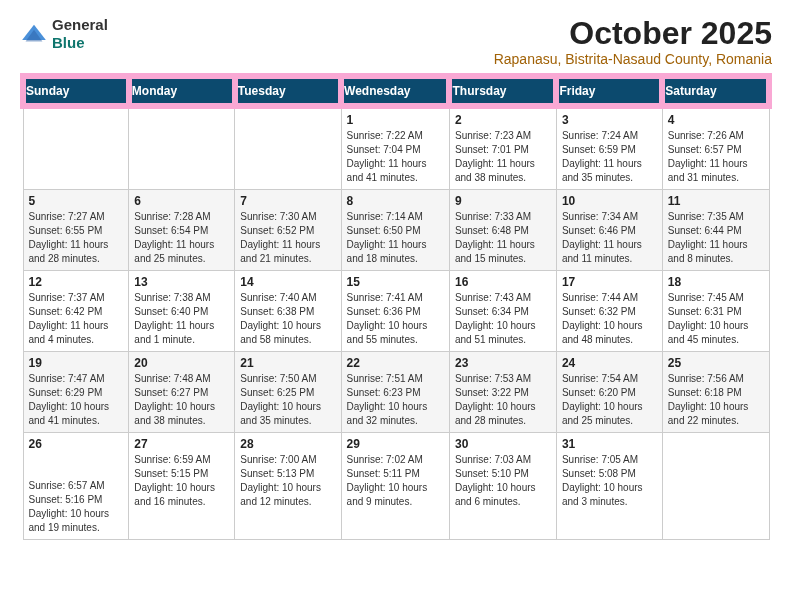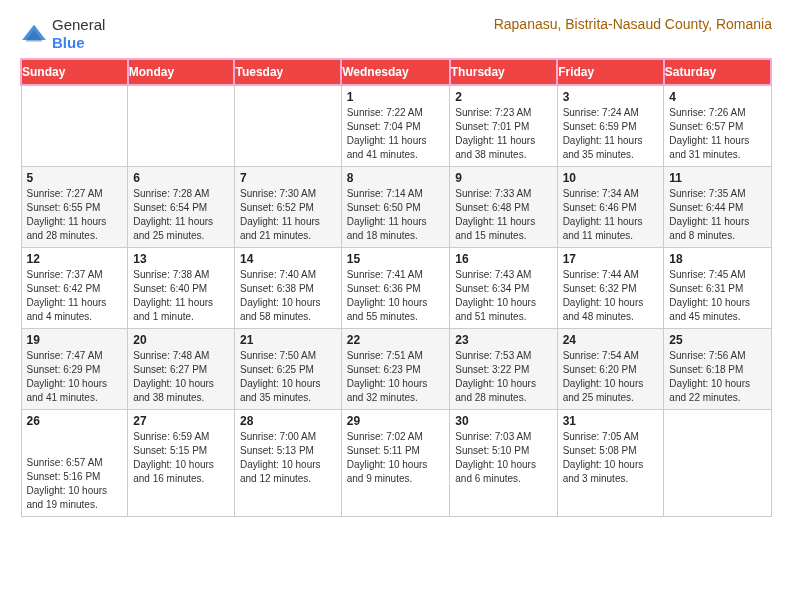--- a/index.html
+++ b/index.html
@@ -20,27 +20,27 @@
       justify-content: space-between;
       margin-bottom: 4px;
     }
     .logo {
       display: flex;
       align-items: center;
       gap: 2px;
     }
     .logo-text-general {
       font-size: 15px;
-      font-weight: normal;
+      font-weight: bold;
       color: #333;
     }
     .logo-text-blue {
       font-size: 15px;
       font-weight: bold;
-      color: #3b82f6;
+      color: #0f766e;
     }
     .logo-icon {
       width: 28px;
       height: 22px;
       position: relative;
       margin-right: 2px;
     }
     .title-block {
       text-align: right;
     }
@@ -54,27 +54,27 @@
       font-size: 14px;
       color: #a16207;
     }
     .calendar {
       width: 100%;
       border-collapse: collapse;
       margin-top: 6px;
       font-size: 11px;
     }
     .calendar thead th {
-      background-color: #ef4444;
+      background-color: #0c4a6e;
       color: #fff;
       text-align: left;
       padding: 5px 0;
       font-size: 12px;
       font-weight: bold;
-      border: 2px solid #f9a8d4;
+      border: 6px solid #f9a8d4;
     }
     .calendar tbody td {
       border: 1px solid #ccc;
       vertical-align: top;
       padding: 4px 5px;
       width: 113px;
       height: 80px;
       background: #fff;
     }
     .calendar tbody tr:nth-child(even) td {
@@ -105,20 +105,21 @@
       <svg class="logo-icon" width="32" height="26" viewBox="0 0 32 26">
         <polygon points="16,2 30,20 2,20" fill="#4a90d9"></polygon>
         <polygon points="16,8 26,22 6,22" fill="#2a5fa8" opacity="0.5"></polygon>
       </svg>
       <div>
         <span class="logo-text-general">General</span><br>
         <span class="logo-text-blue">Blue</span>
       </div>
     </div>
     <div class="title-block">
+      <div class="month-title">October 2025</div>
       <div class="subtitle">Rapanasu, Bistrita-Nasaud County, Romania</div>
     </div>
   </div>
 
   <table class="calendar">
     <thead>
       <tr>
         <th>Sunday</th>
         <th>Monday</th>
         <th>Tuesday</th>

